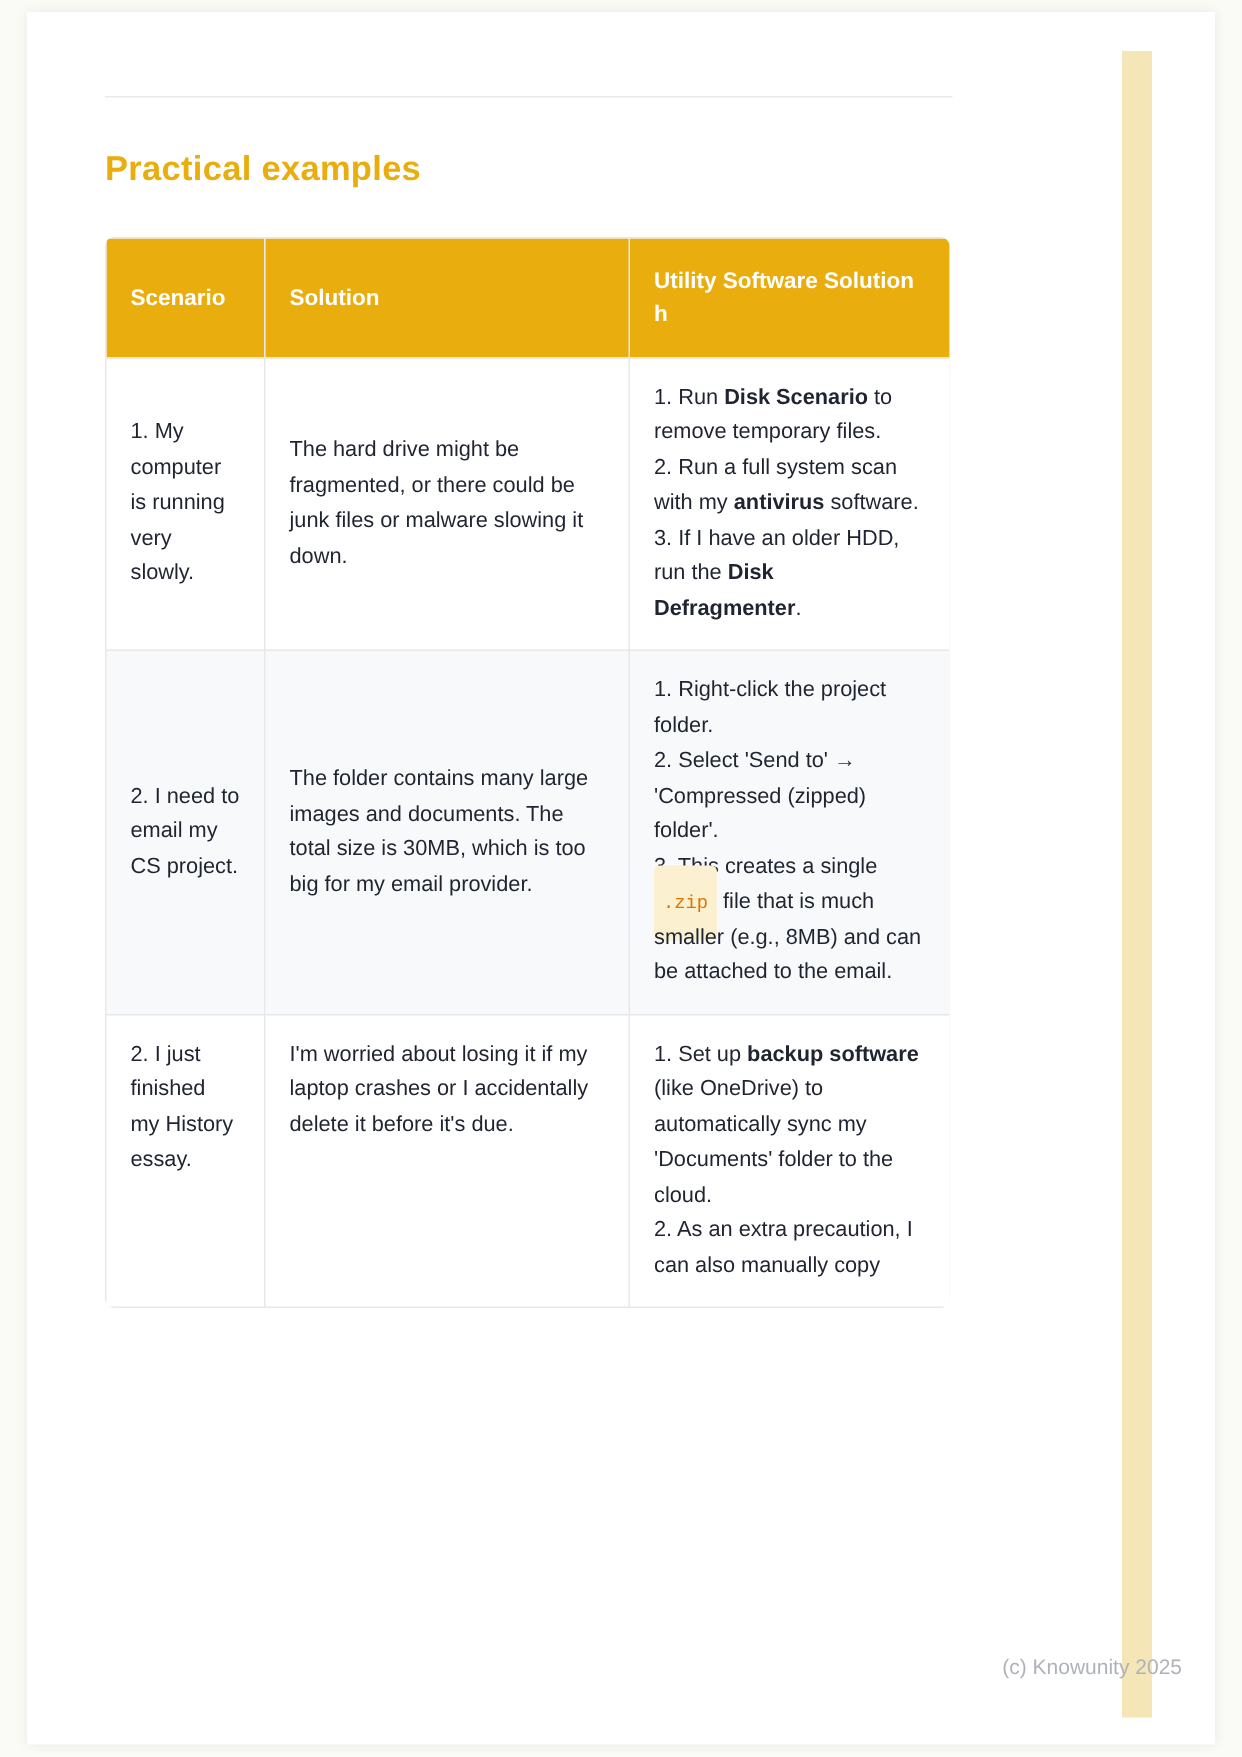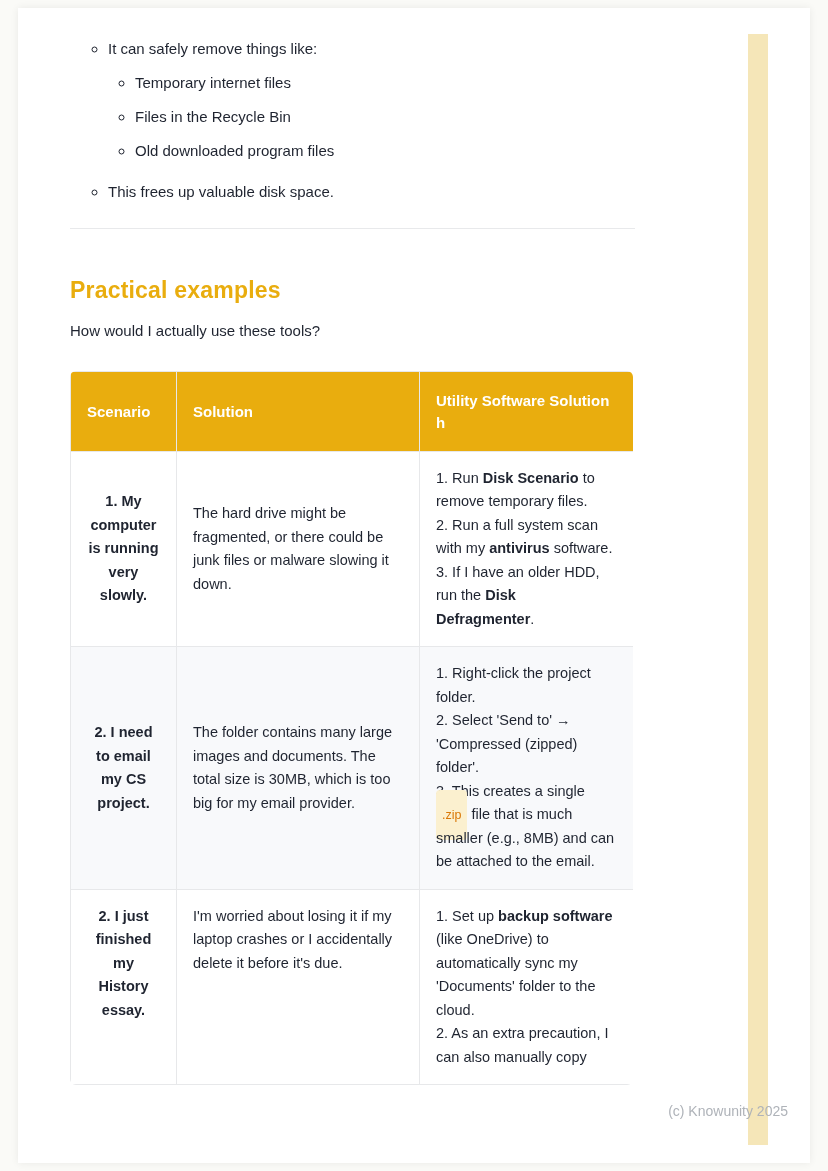--- a/index.html
+++ b/index.html
@@ -39,21 +39,21 @@
   ul.bullets > li + li{margin-top:20px;}
   ul.bullets ul{
     list-style:circle;padding-left:27px;margin-top:13px;
   }
   ul.bullets ul li + li{margin-top:13px;}
   hr.divider{
     border:none;border-top:1px solid #E8E9EB;
     margin:26px 0 0 0;
   }
   h2.section-title{
-    margin:48px 0 0 0;
+    margin:34px 0 0 0;
     font-size:23px;font-weight:700;color:var(--accent);
     letter-spacing:.2px;
   }
   p.section-intro{
     margin:18px 0 0 0;font-size:15px;
   }
   .table-wrap{
     margin-top:32px;width:563px;
     border-radius:6px;overflow:hidden;
   }
@@ -69,62 +69,48 @@
     padding:15px 16px;line-height:1.45;vertical-align:middle;
     border-color:#E7E8EA;
     height:80px;
   }
   table.utility td{
     padding:15px 16px;font-size:14.5px;line-height:1.62;
     vertical-align:middle;background:#ffffff;
   }
   table.utility tr.alt td{background:var(--row-alt);}
   table.utility tr.valign-top td{vertical-align:top;}
-  td.scenario-cell{font-weight:700;text-align:center;}
+  td.scenario-cell{font-weight:400;}
   td.solution-cell b{font-weight:700;}
   code.inline-code{
-    font-family:Liberation Sans, sans-serif;
+    font-family:Liberation Mono, monospace;
     font-size:12.5px;
     background:var(--code-bg);
     color:var(--code-text);
     padding:18px 6px;border-radius:4px;
   }
   .watermark{
     position:absolute;right:40px;top:1103px;
     font-size:14px;color:#AFB3B9;z-index:5;
   }
 </style>
 </head>
 <body>
 
 <div class="page">
 
   <div class="ribbon"></div>
 
   <div class="content">
 
-    <ul class="bullets">
-      <li>
-        <span>It can safely remove things like:</span>
-        <ul>
-          <li>Temporary internet files</li>
-          <li>Files in the Recycle Bin</li>
-          <li>Old downloaded program files</li>
-        </ul>
-      </li>
-      <li>
-        <span>This frees up valuable disk space.</span>
-      </li>
-    </ul>
 
     <hr class="divider">
 
     <h2 class="section-title">Practical examples</h2>
 
-    <p class="section-intro">How would I actually use these tools?</p>
 
     <div class="table-wrap">
       <table class="utility">
         <colgroup>
           <col style="width:106px">
           <col style="width:243px">
           <col style="width:214px">
         </colgroup>
         <thead>
           <tr>

